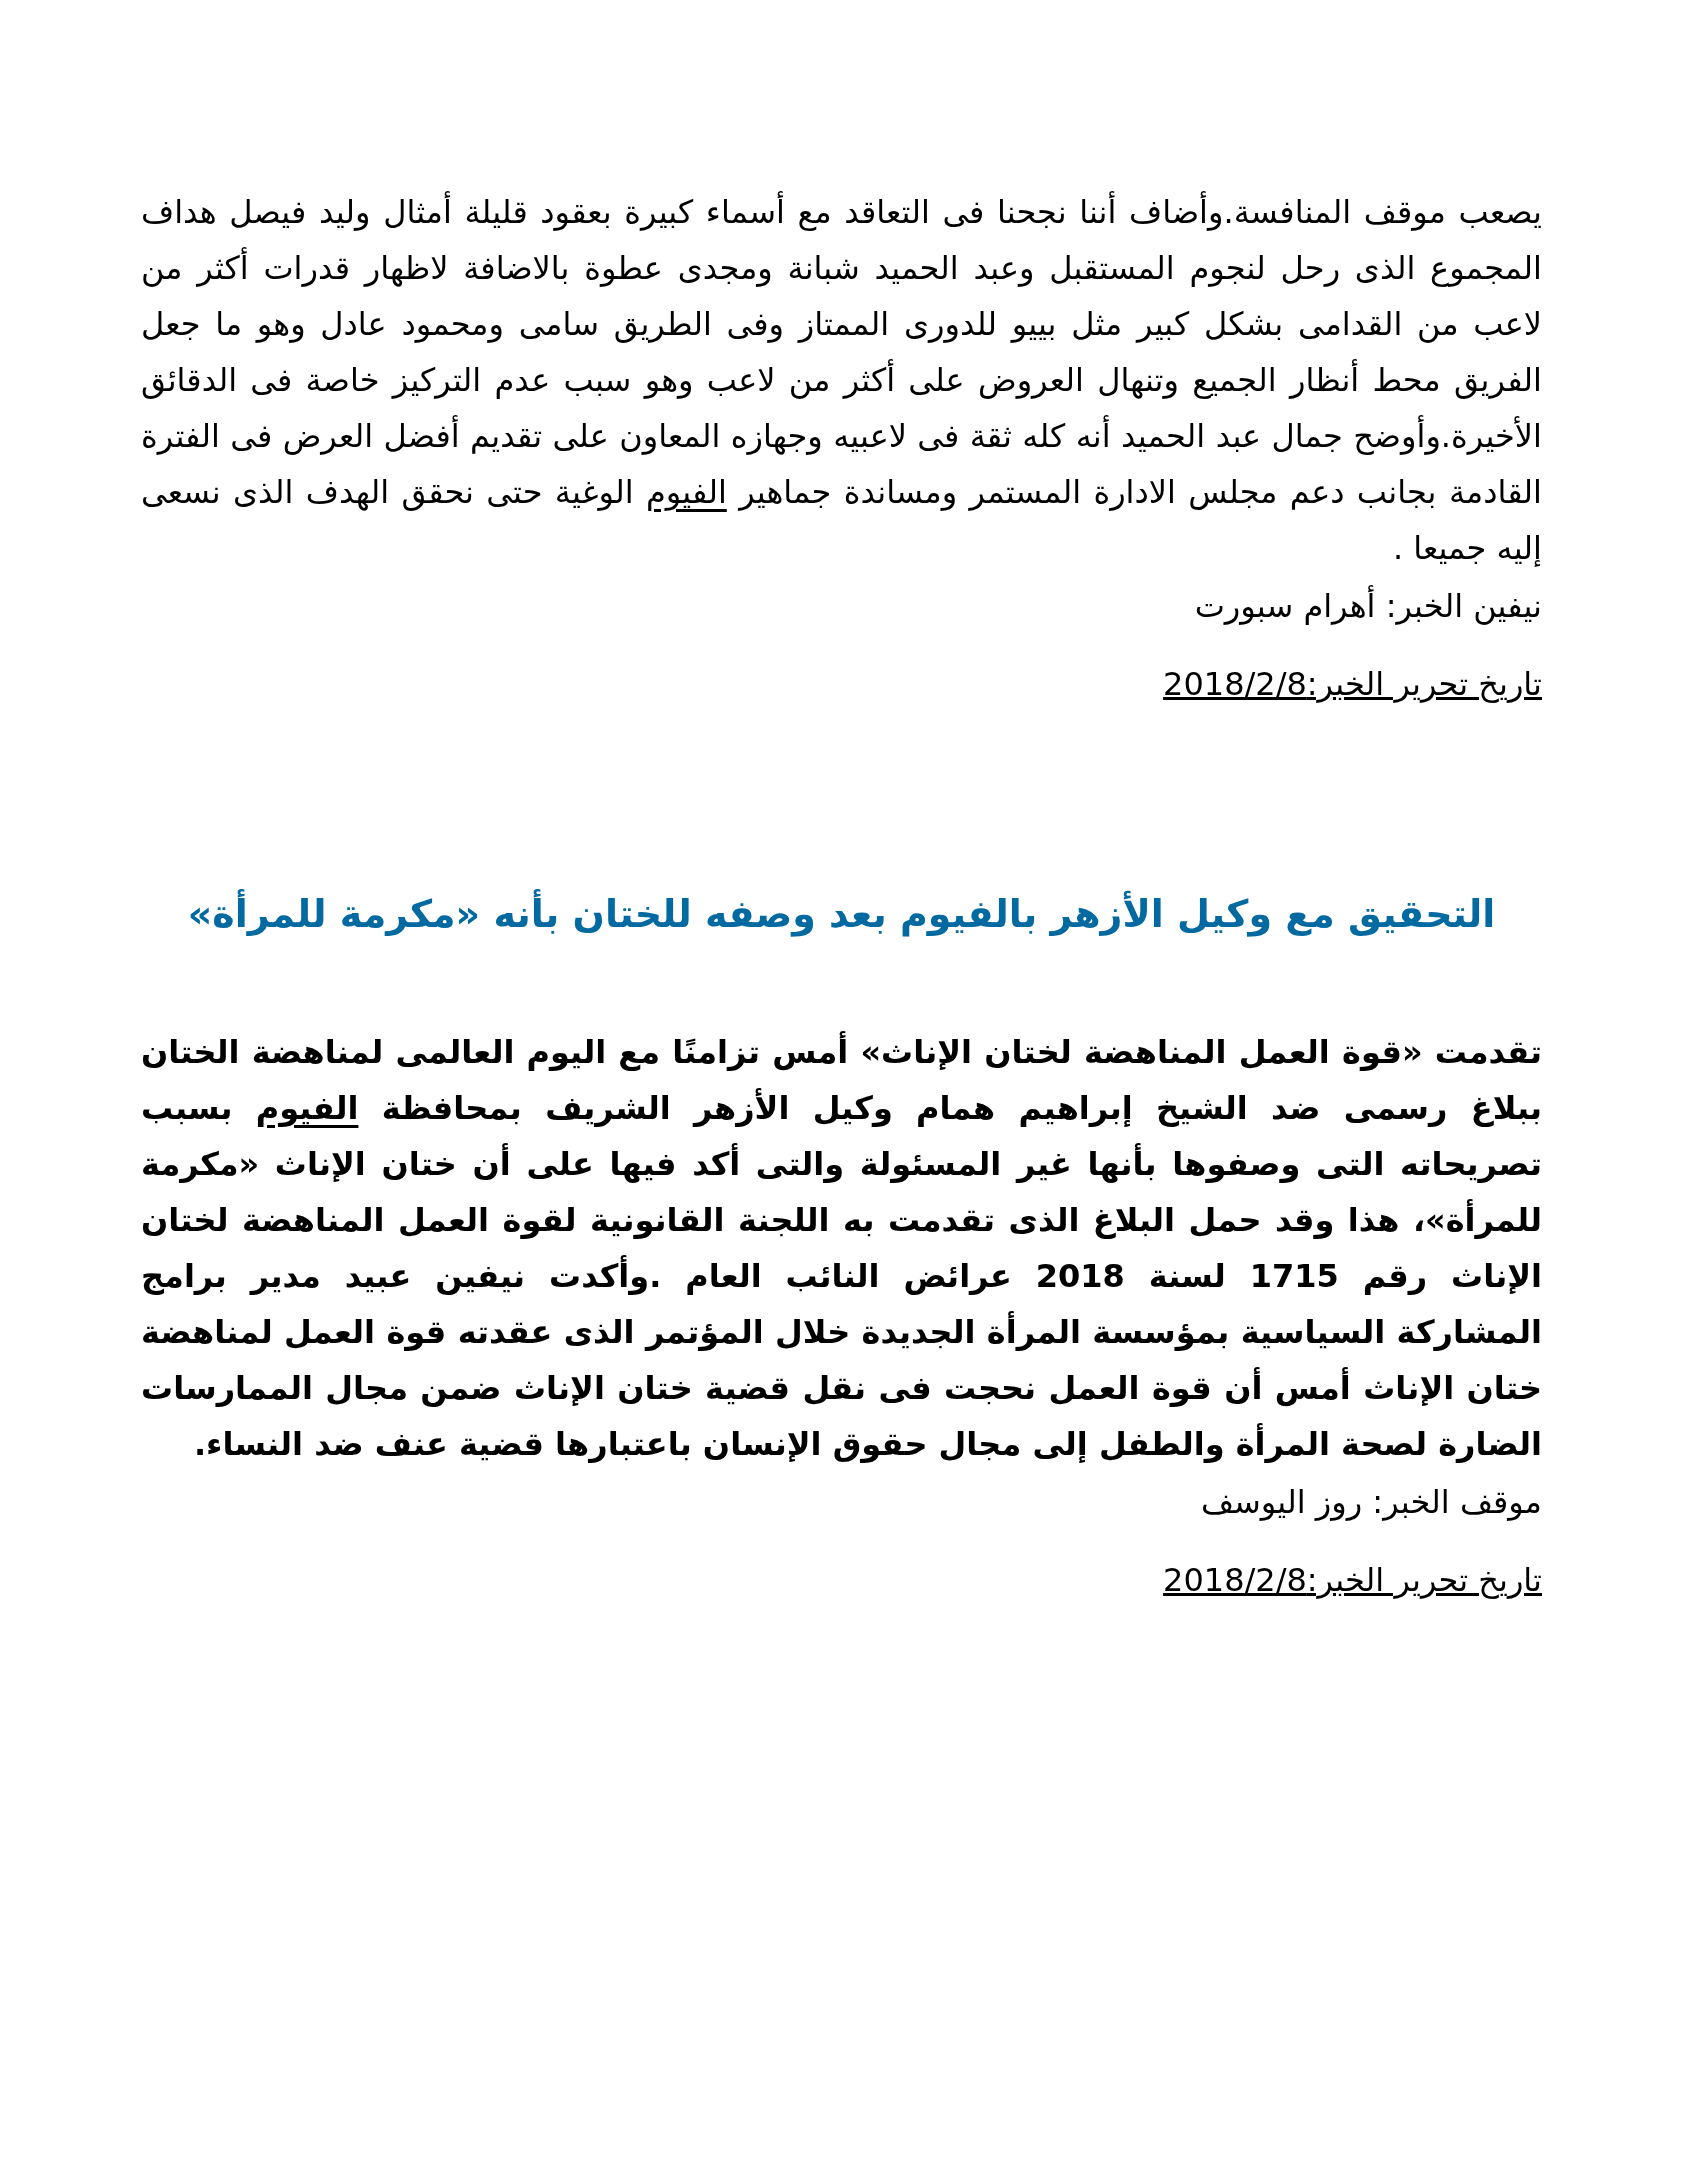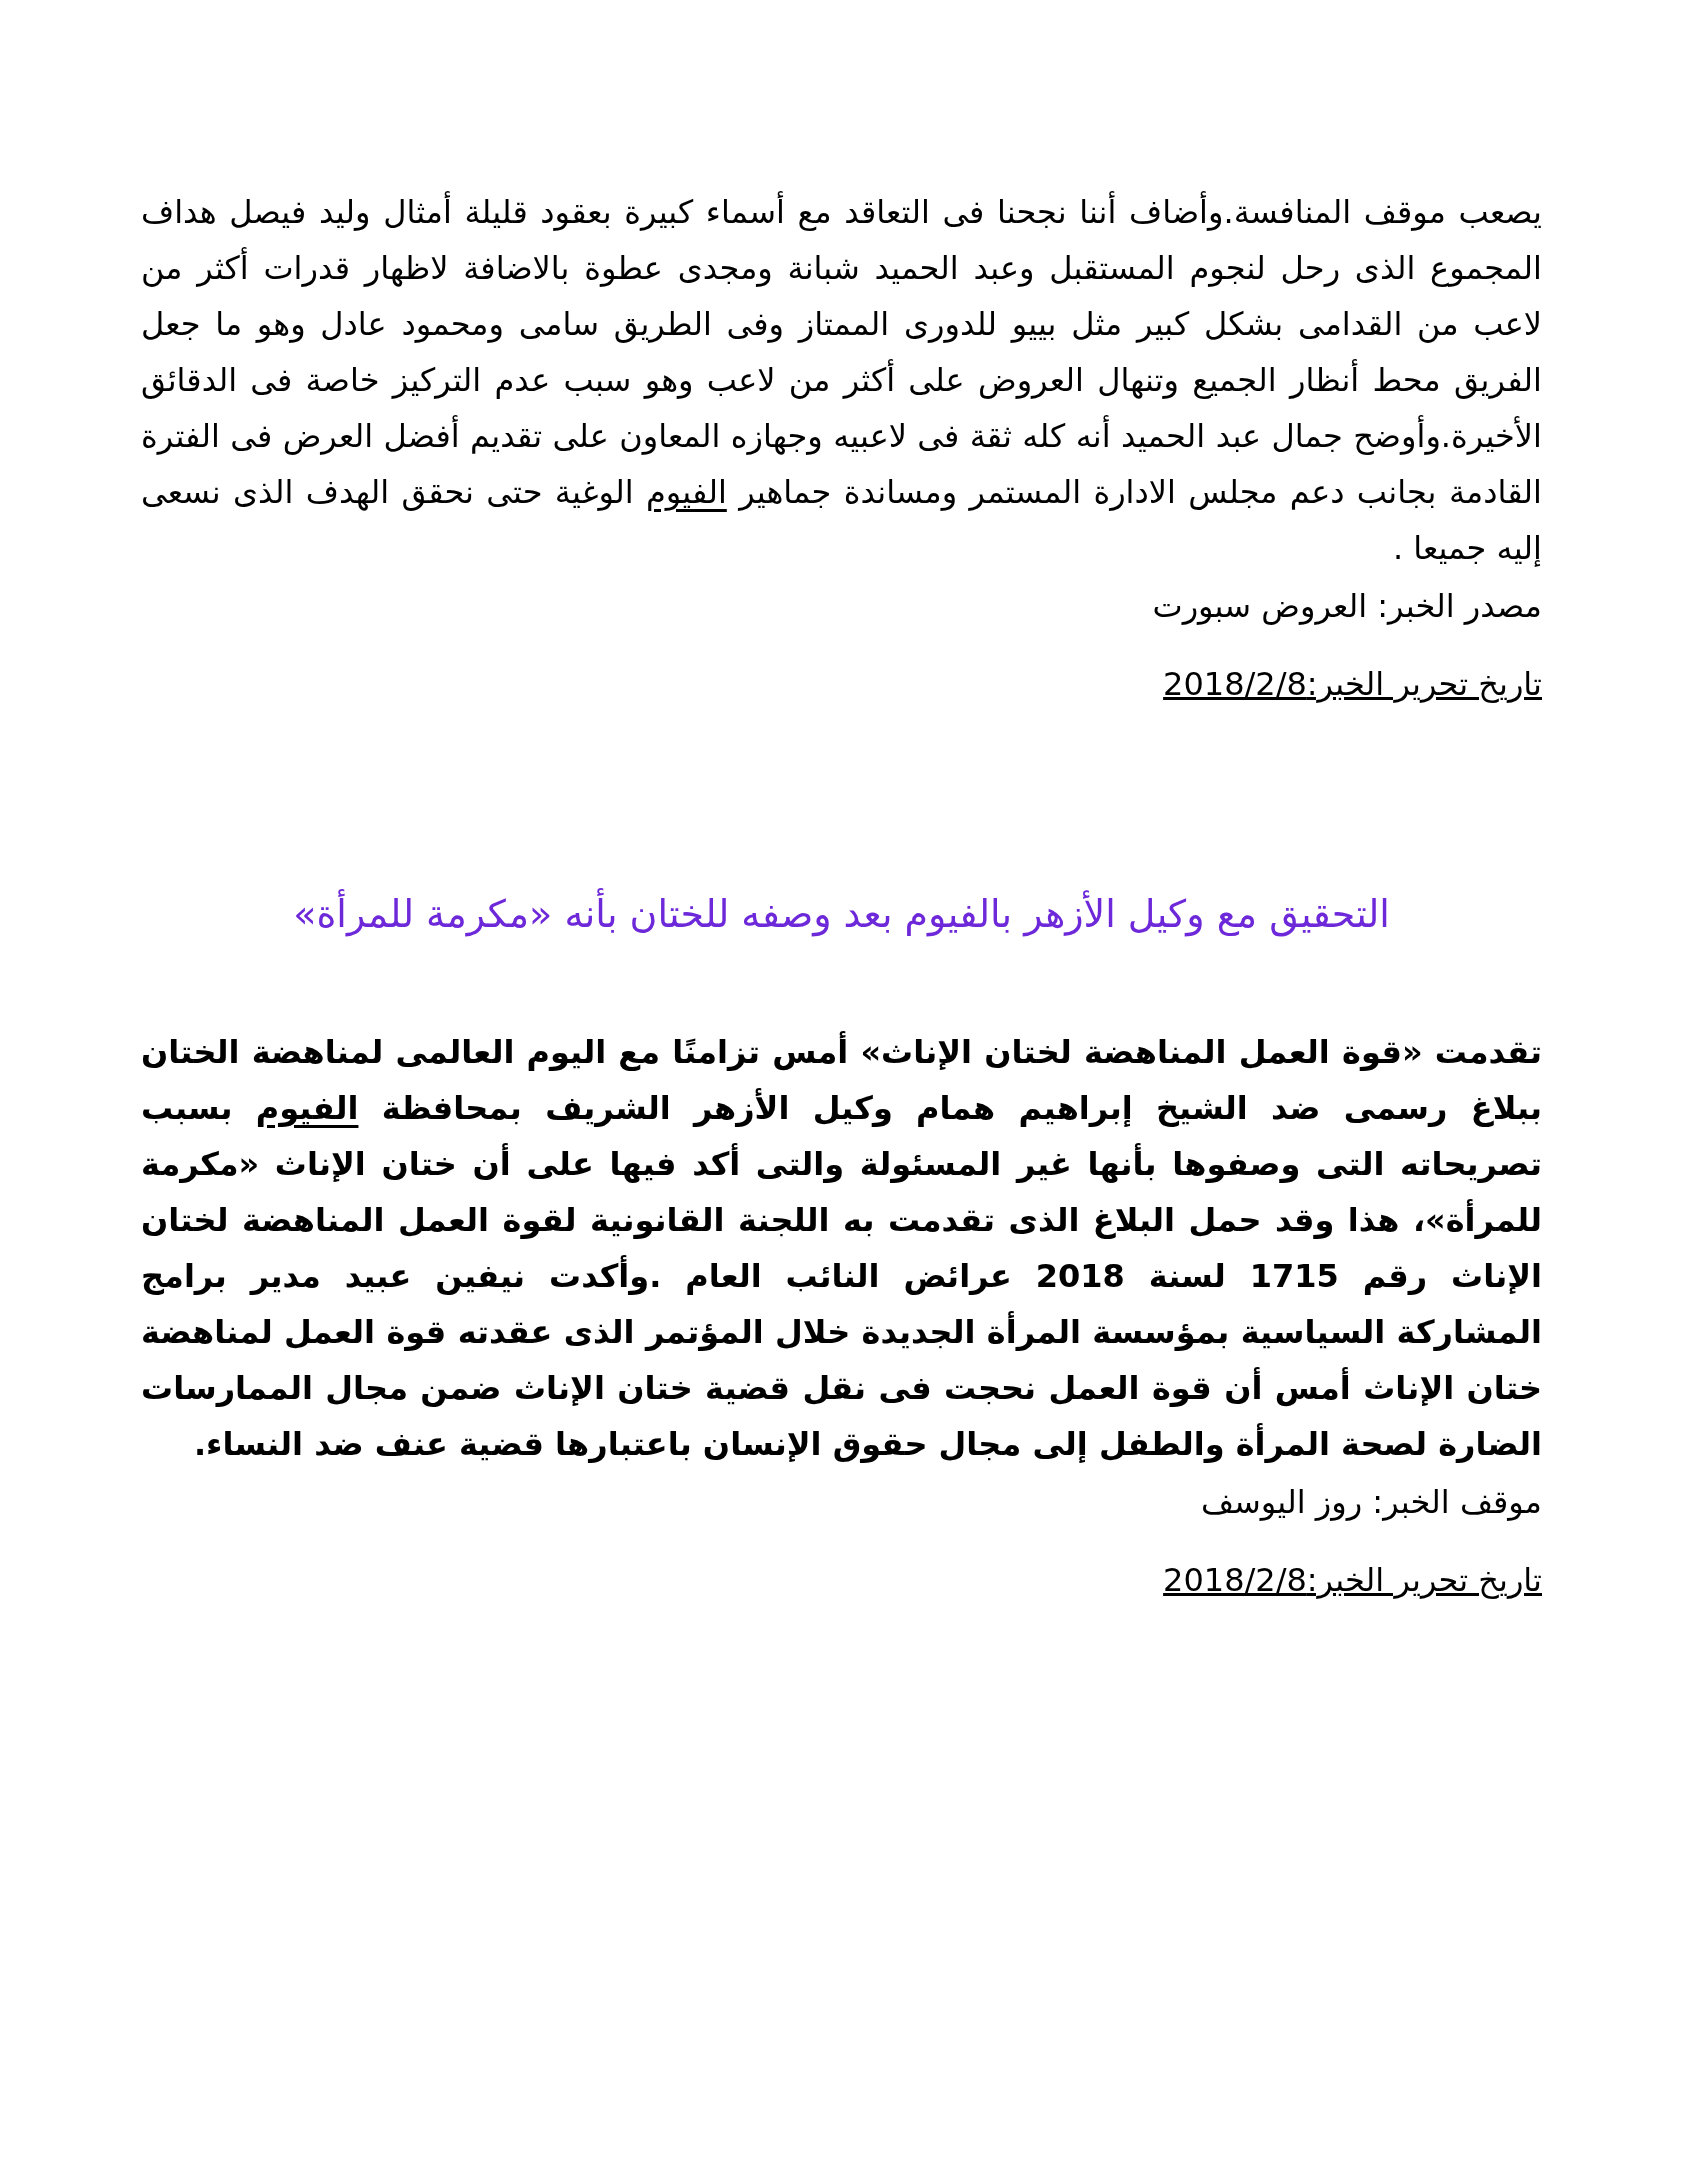--- a/index.html
+++ b/index.html
@@ -48,34 +48,34 @@
     line-height: 56px;
     text-align: right;
     color: #000000;
   }
   .meta-line.source { margin-top: 2px; }
   .meta-line.date   { margin-top: 22px; text-decoration: underline; }
   .headline {
     margin: 170px 0 0 0;
     font-size: 38px;
     line-height: 65px;
-    font-weight: normal;
+    font-weight: bold;
     text-align: center;
-    color: #6d28d9;
+    color: #0369a1;
   }
 </style>
 </head>
 <body>
 
 <div class="page">
   <div class="content">
 
     <p class="body-para first"><span>يصعب موقف المنافسة.وأضاف أننا نجحنا فى التعاقد مع أسماء كبيرة بعقود قليلة أمثال وليد فيصل هداف المجموع الذى رحل لنجوم المستقبل وعبد الحميد شبانة ومجدى عطوة بالاضافة لاظهار قدرات أكثر من لاعب من القدامى بشكل كبير مثل بييو للدورى الممتاز وفى الطريق سامى ومحمود عادل وهو ما جعل الفريق محط أنظار الجميع وتنهال العروض على أكثر من لاعب وهو سبب عدم التركيز خاصة فى الدقائق الأخيرة.وأوضح جمال عبد الحميد أنه كله ثقة فى لاعبيه وجهازه المعاون على تقديم أفضل العرض فى الفترة القادمة بجانب دعم مجلس الادارة المستمر ومساندة جماهير </span><span class="link-word">الفيوم</span><span> الوغية حتى نحقق الهدف الذى نسعى إليه جميعا .</span></p>
 
-    <p class="meta-line source">مصدر الخبر: العروض سبورت</p>
+    <p class="meta-line source">نيفين الخبر: أهرام سبورت</p>
 
     <p class="meta-line date">تاريخ تحرير الخبر:2018/2/8</p>
 
     <h1 class="headline">التحقيق مع وكيل الأزهر بالفيوم بعد وصفه للختان بأنه «مكرمة للمرأة»</h1>
 
     <p class="body-para second"><span>تقدمت «قوة العمل المناهضة لختان الإناث» أمس تزامنًا مع اليوم العالمى لمناهضة الختان ببلاغ رسمى ضد الشيخ إبراهيم همام وكيل الأزهر الشريف بمحافظة </span><span class="link-word">الفيوم</span><span> بسبب تصريحاته التى وصفوها بأنها غير المسئولة والتى أكد فيها على أن ختان الإناث «مكرمة للمرأة»، هذا وقد حمل البلاغ الذى تقدمت به اللجنة القانونية لقوة العمل المناهضة لختان الإناث رقم 1715 لسنة 2018 عرائض النائب العام .وأكدت نيفين عبيد مدير برامج المشاركة السياسية بمؤسسة المرأة الجديدة خلال المؤتمر الذى عقدته قوة العمل لمناهضة ختان الإناث أمس أن قوة العمل نحجت فى نقل قضية ختان الإناث ضمن مجال الممارسات الضارة لصحة المرأة والطفل إلى مجال حقوق الإنسان باعتبارها قضية عنف ضد النساء.</span></p>
 
     <p class="meta-line source">موقف الخبر: روز اليوسف</p>
 
     <p class="meta-line date">تاريخ تحرير الخبر:2018/2/8</p>

